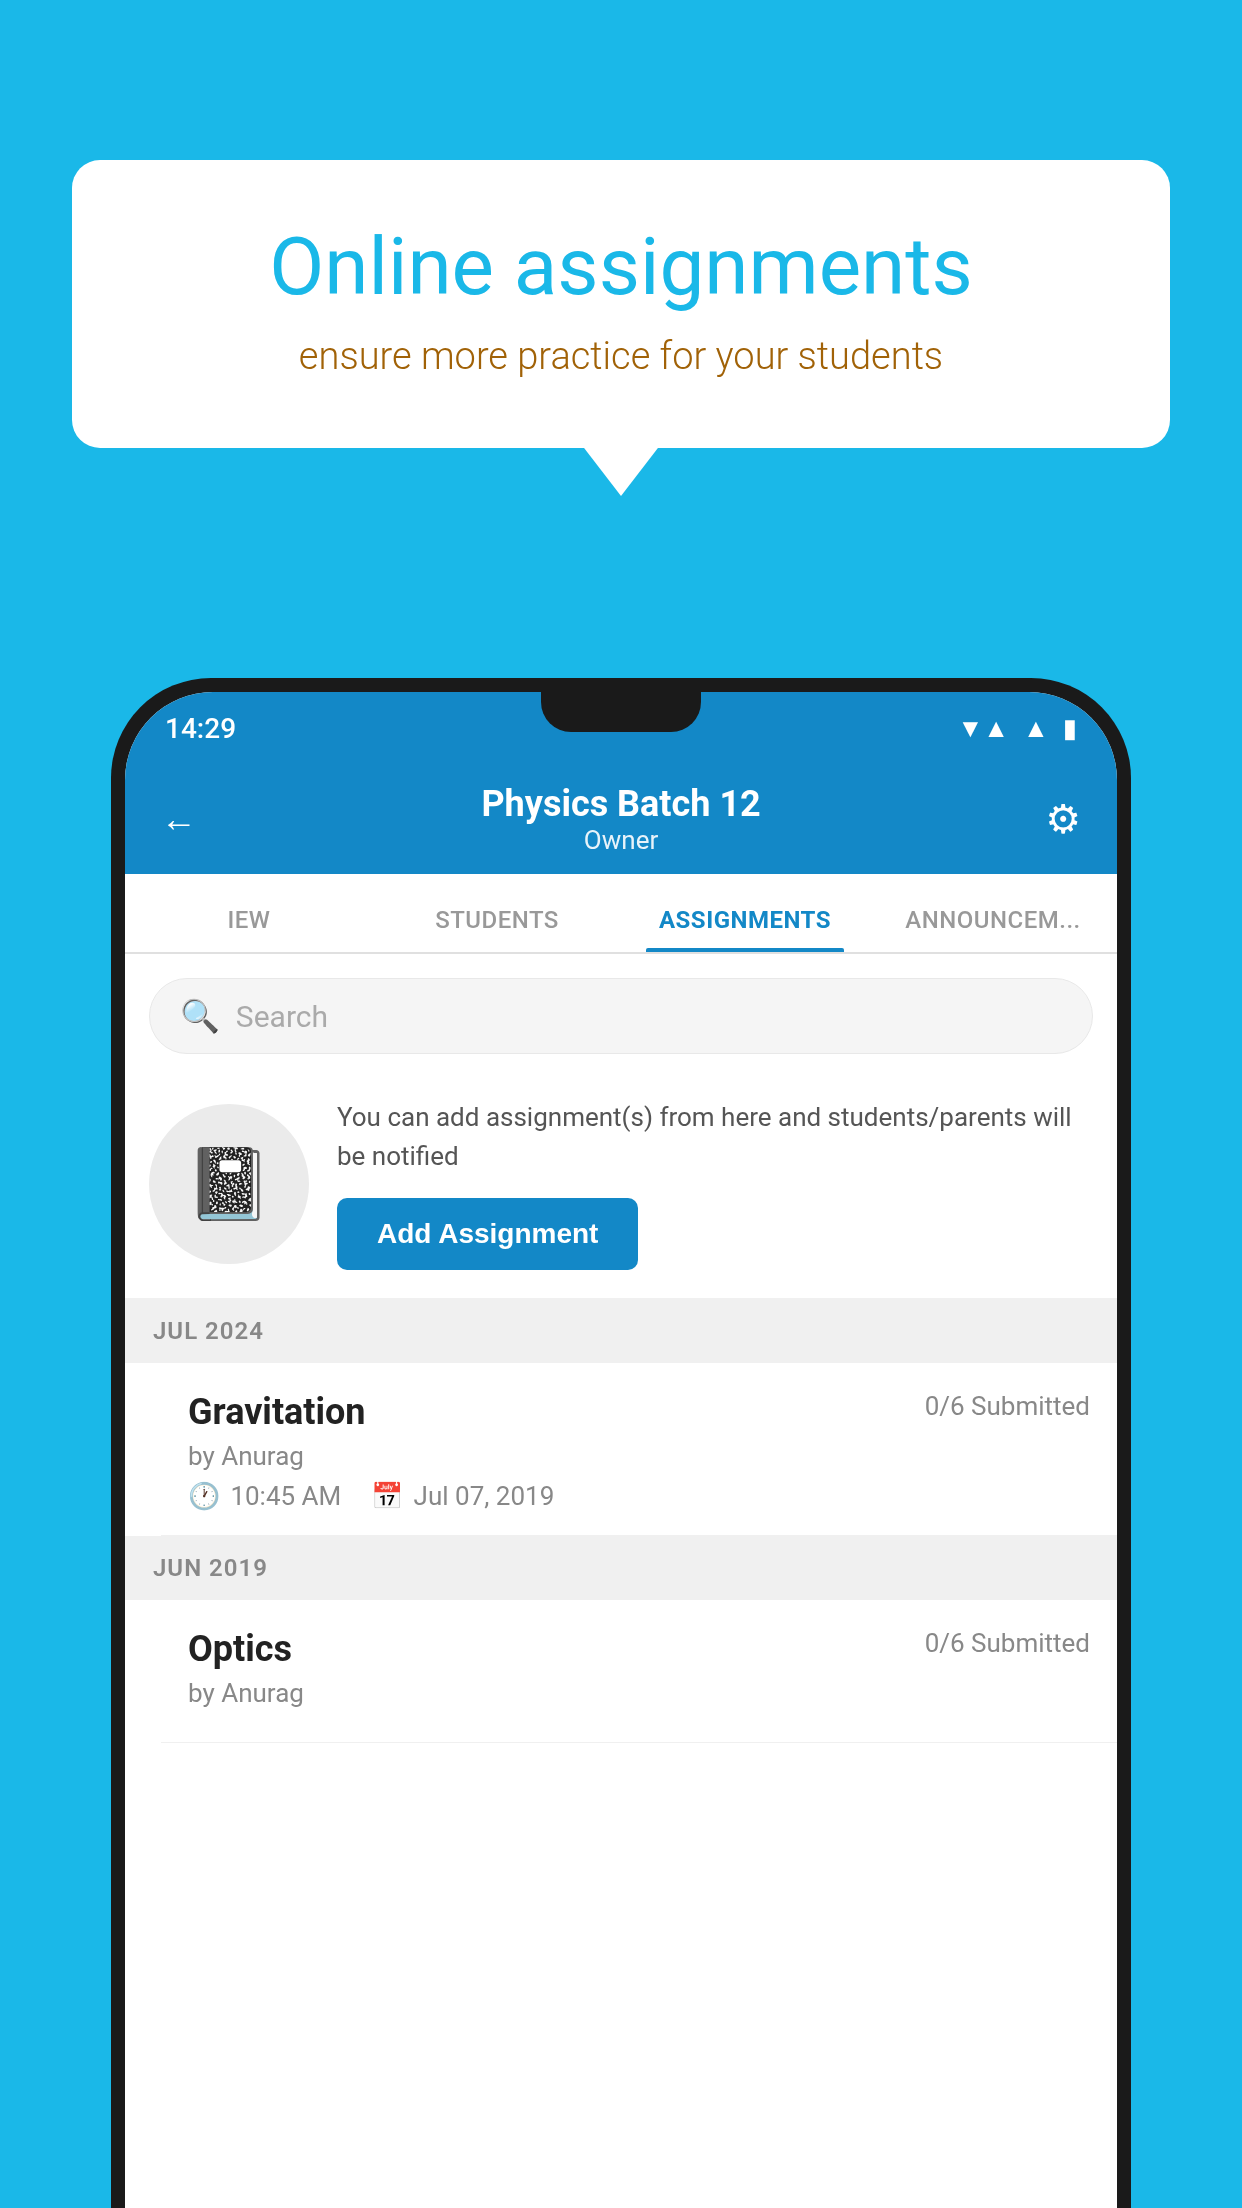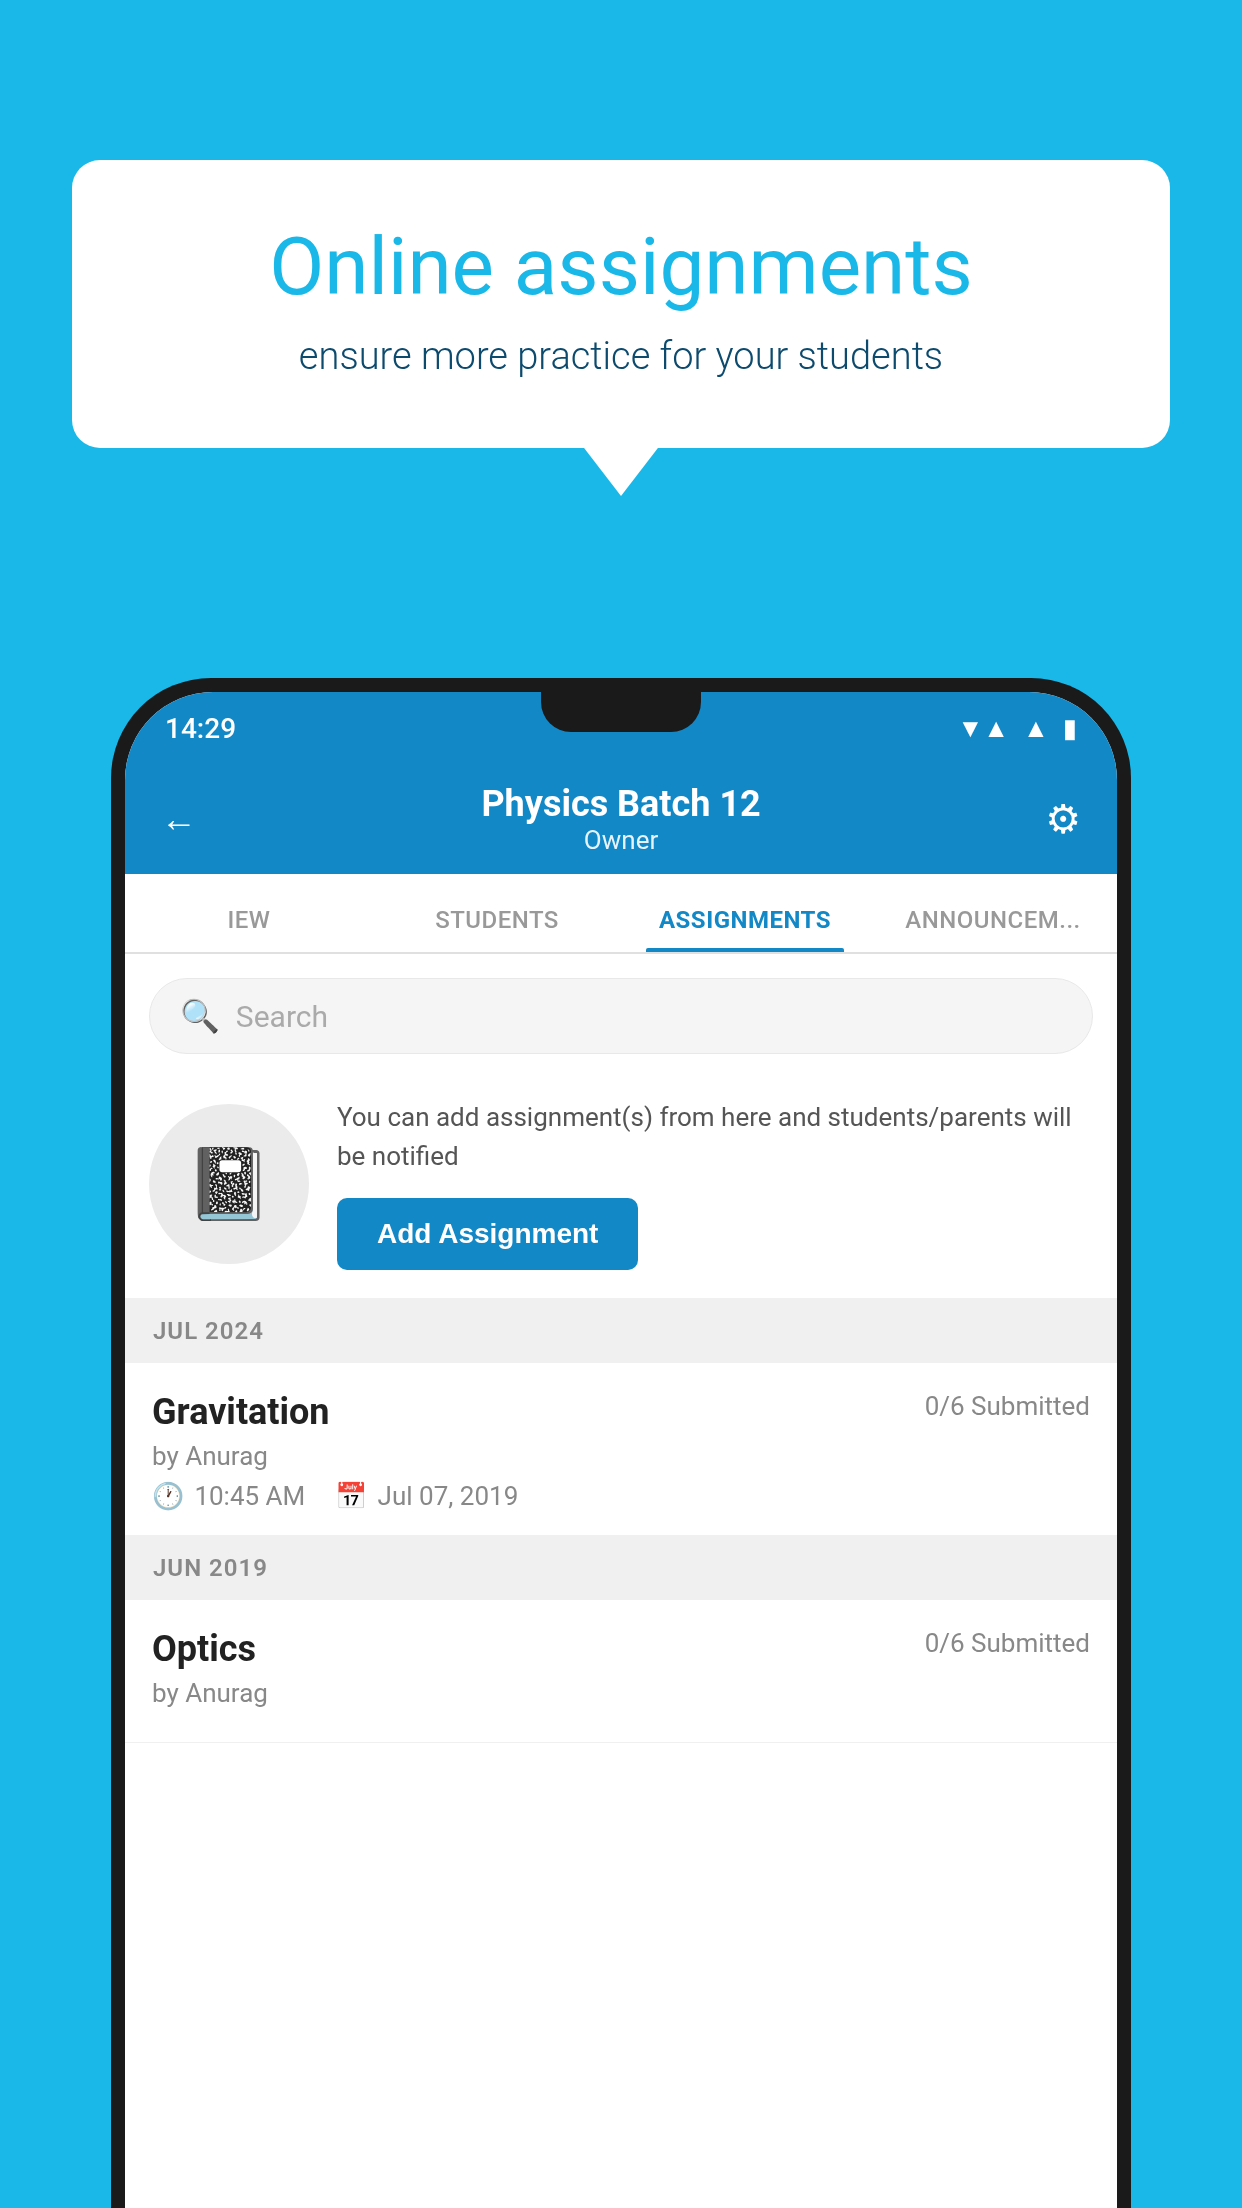--- a/index.html
+++ b/index.html
@@ -43,21 +43,21 @@
 
     .speech-bubble h1 {
       color: #1ab8e8;
       font-size: 80px;
       font-weight: 400;
       text-align: center;
       margin-bottom: 20px;
     }
 
     .speech-bubble p {
-      color: #0c4a6e;
+      color: #a16207;
       font-size: 38px;
       text-align: center;
       font-weight: 300;
     }
 
     
     .phone-frame {
       position: absolute;
       bottom: 0;
       left: 50%;
@@ -273,20 +273,21 @@
       color: #888;
       font-size: 24px;
       font-weight: 600;
       letter-spacing: 1px;
     }
 
     
     .assignment-item {
       padding: 28px 27px 24px;
       border-bottom: 1px solid #f0f0f0;
+      margin-left: 36px;
     }
 
     .assignment-row1 {
       display: flex;
       justify-content: space-between;
       align-items: flex-start;
       margin-bottom: 8px;
     }
 
     .assignment-title {

